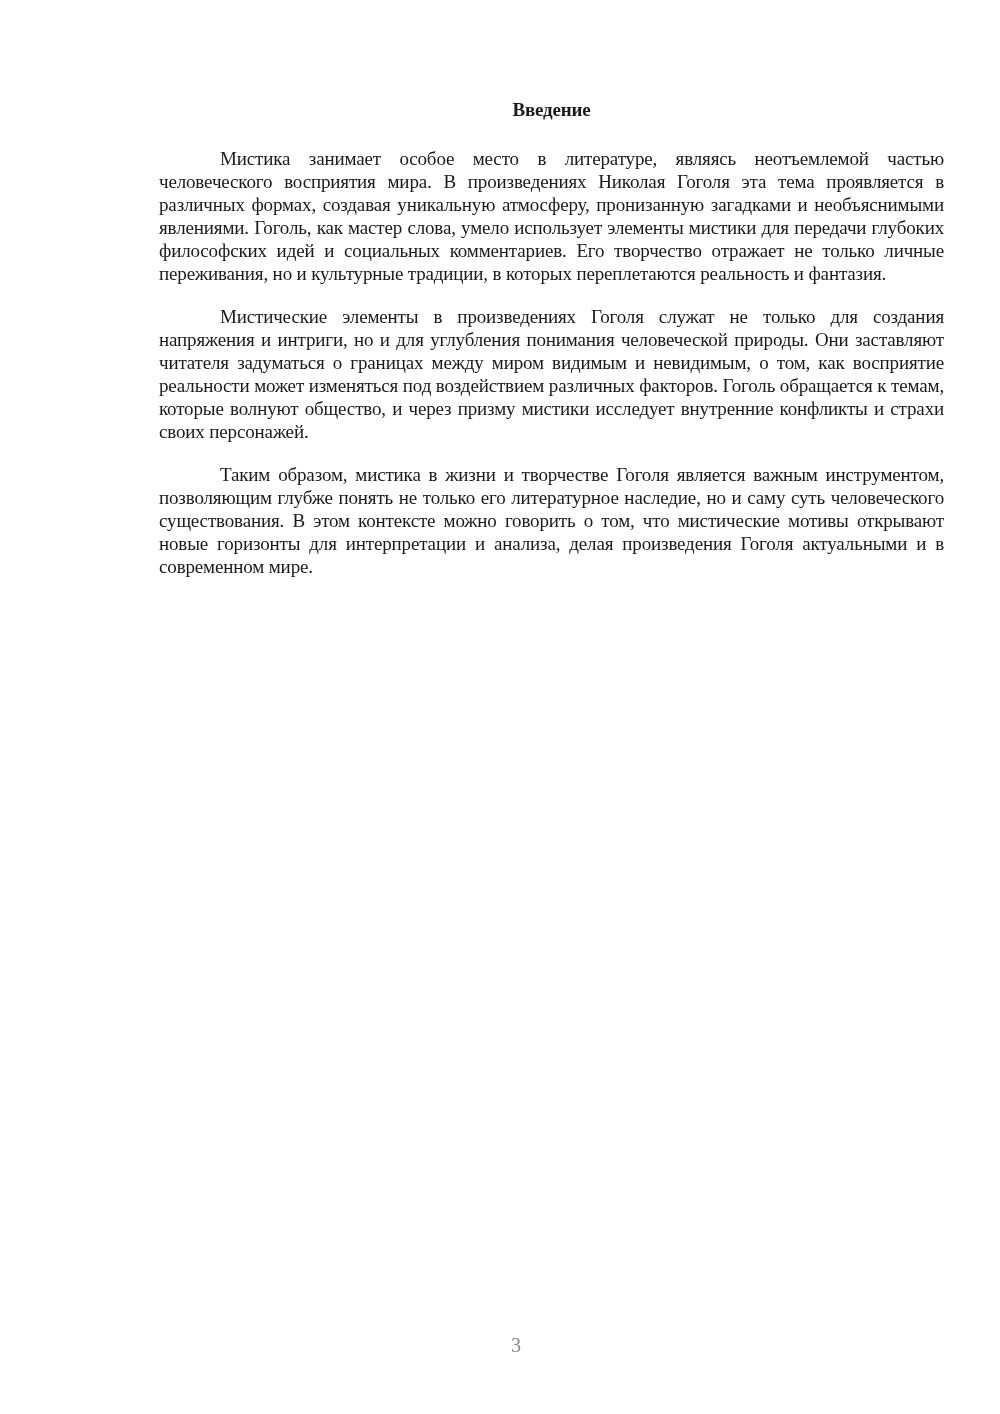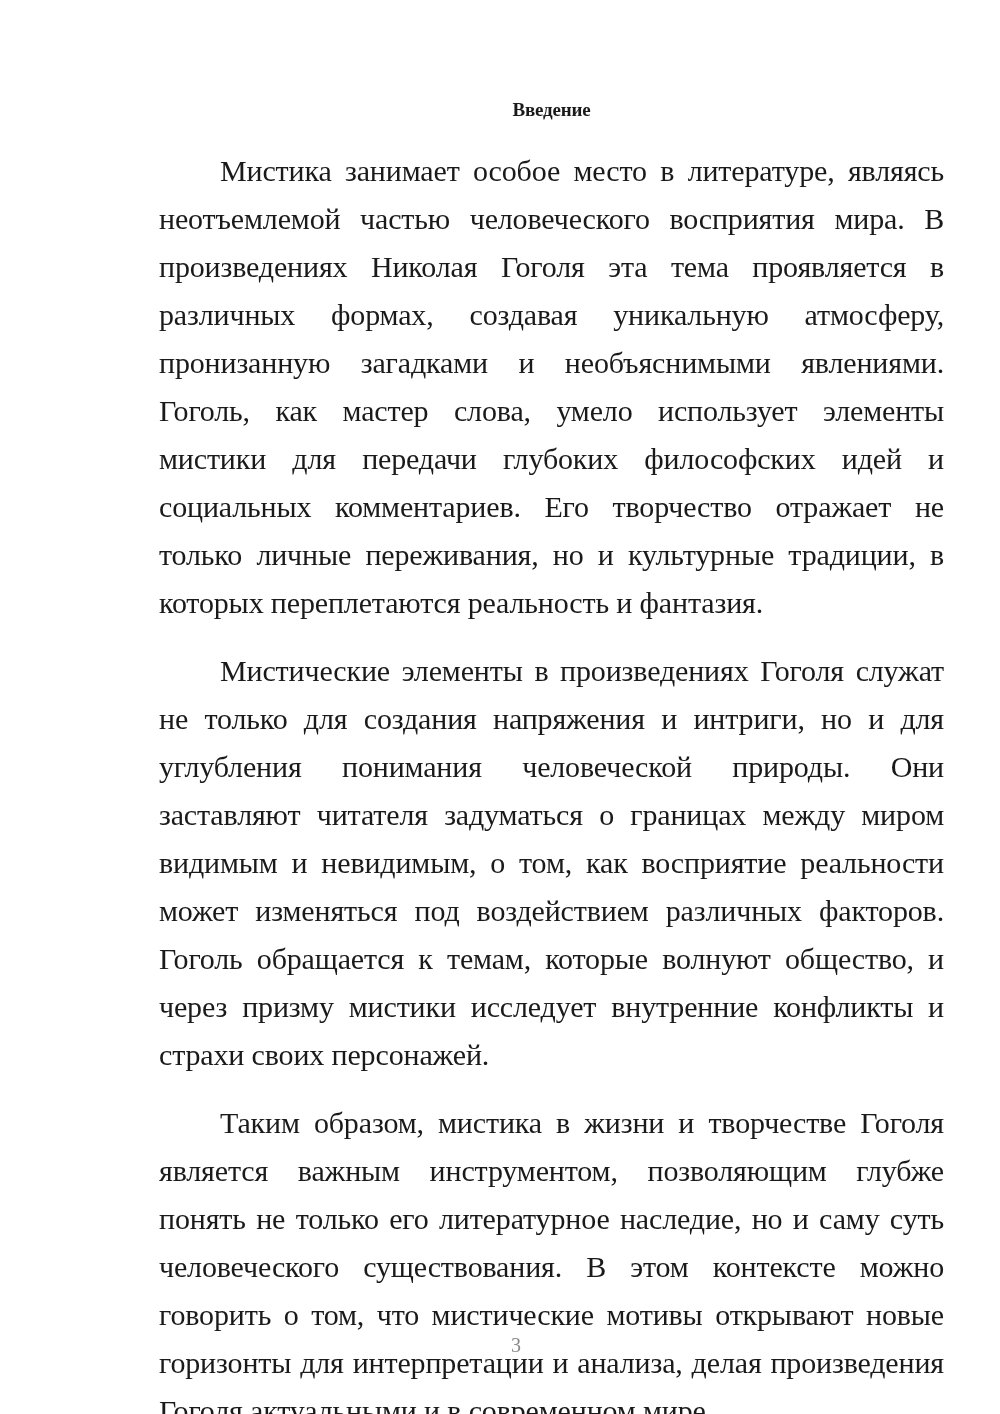--- a/index.html
+++ b/index.html
@@ -12,21 +12,21 @@
     position: absolute; left: 143px; top: 96px; width: 785px;
     font-family: "Liberation Serif", "DejaVu Serif", serif;
     color: #1a1a1a;
   }
   .title {
     text-align: center; font-weight: bold; font-size: 19px;
     line-height: 28px; margin: 0 0 23px 0;
     letter-spacing: -0.2px;
   }
   .para {
-    font-size: 30px; line-height: 48px; text-align: justify;
+    font-size: 19px; line-height: 23px; text-align: justify;
     text-indent: 61px; margin: 0 0 20px 0;
     letter-spacing: -0.15px;
   }
   .page-number {
     position: absolute; left: 0; width: 1000px; top: 1334px;
     text-align: center; font-family: "Liberation Serif", serif;
     font-size: 20px; color: #8a8a8a;
   }
 </style>
 </head>

